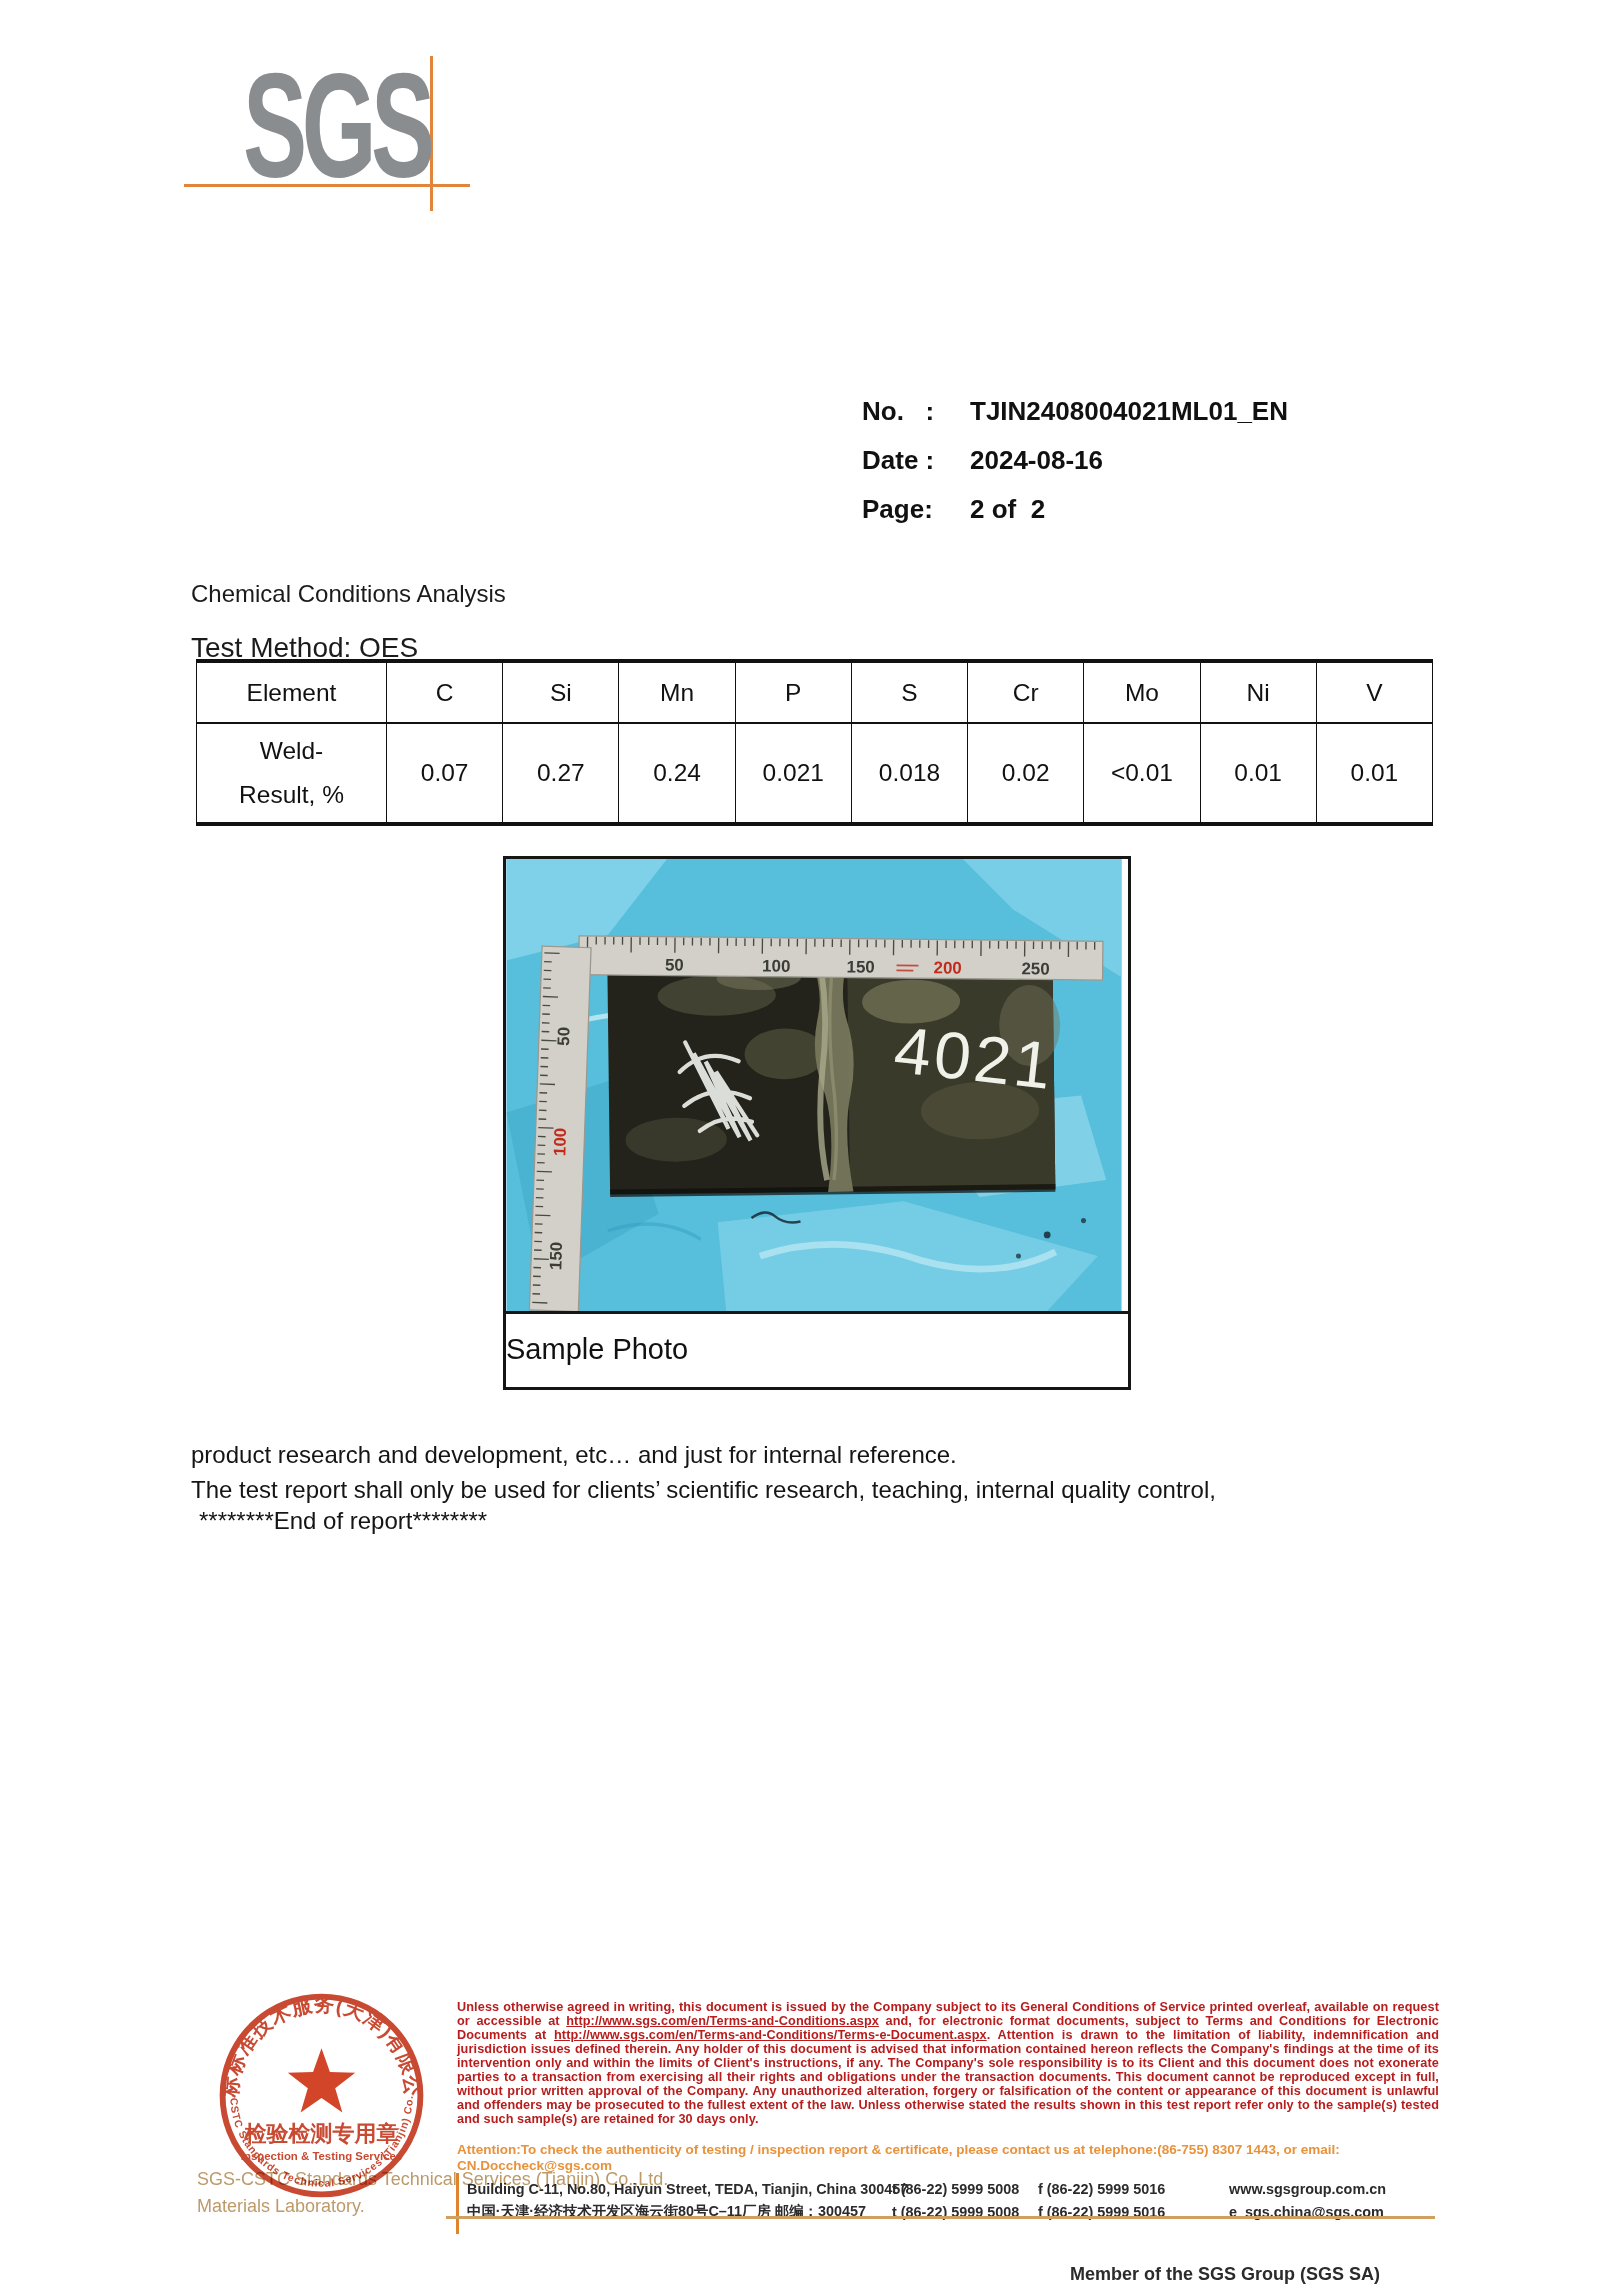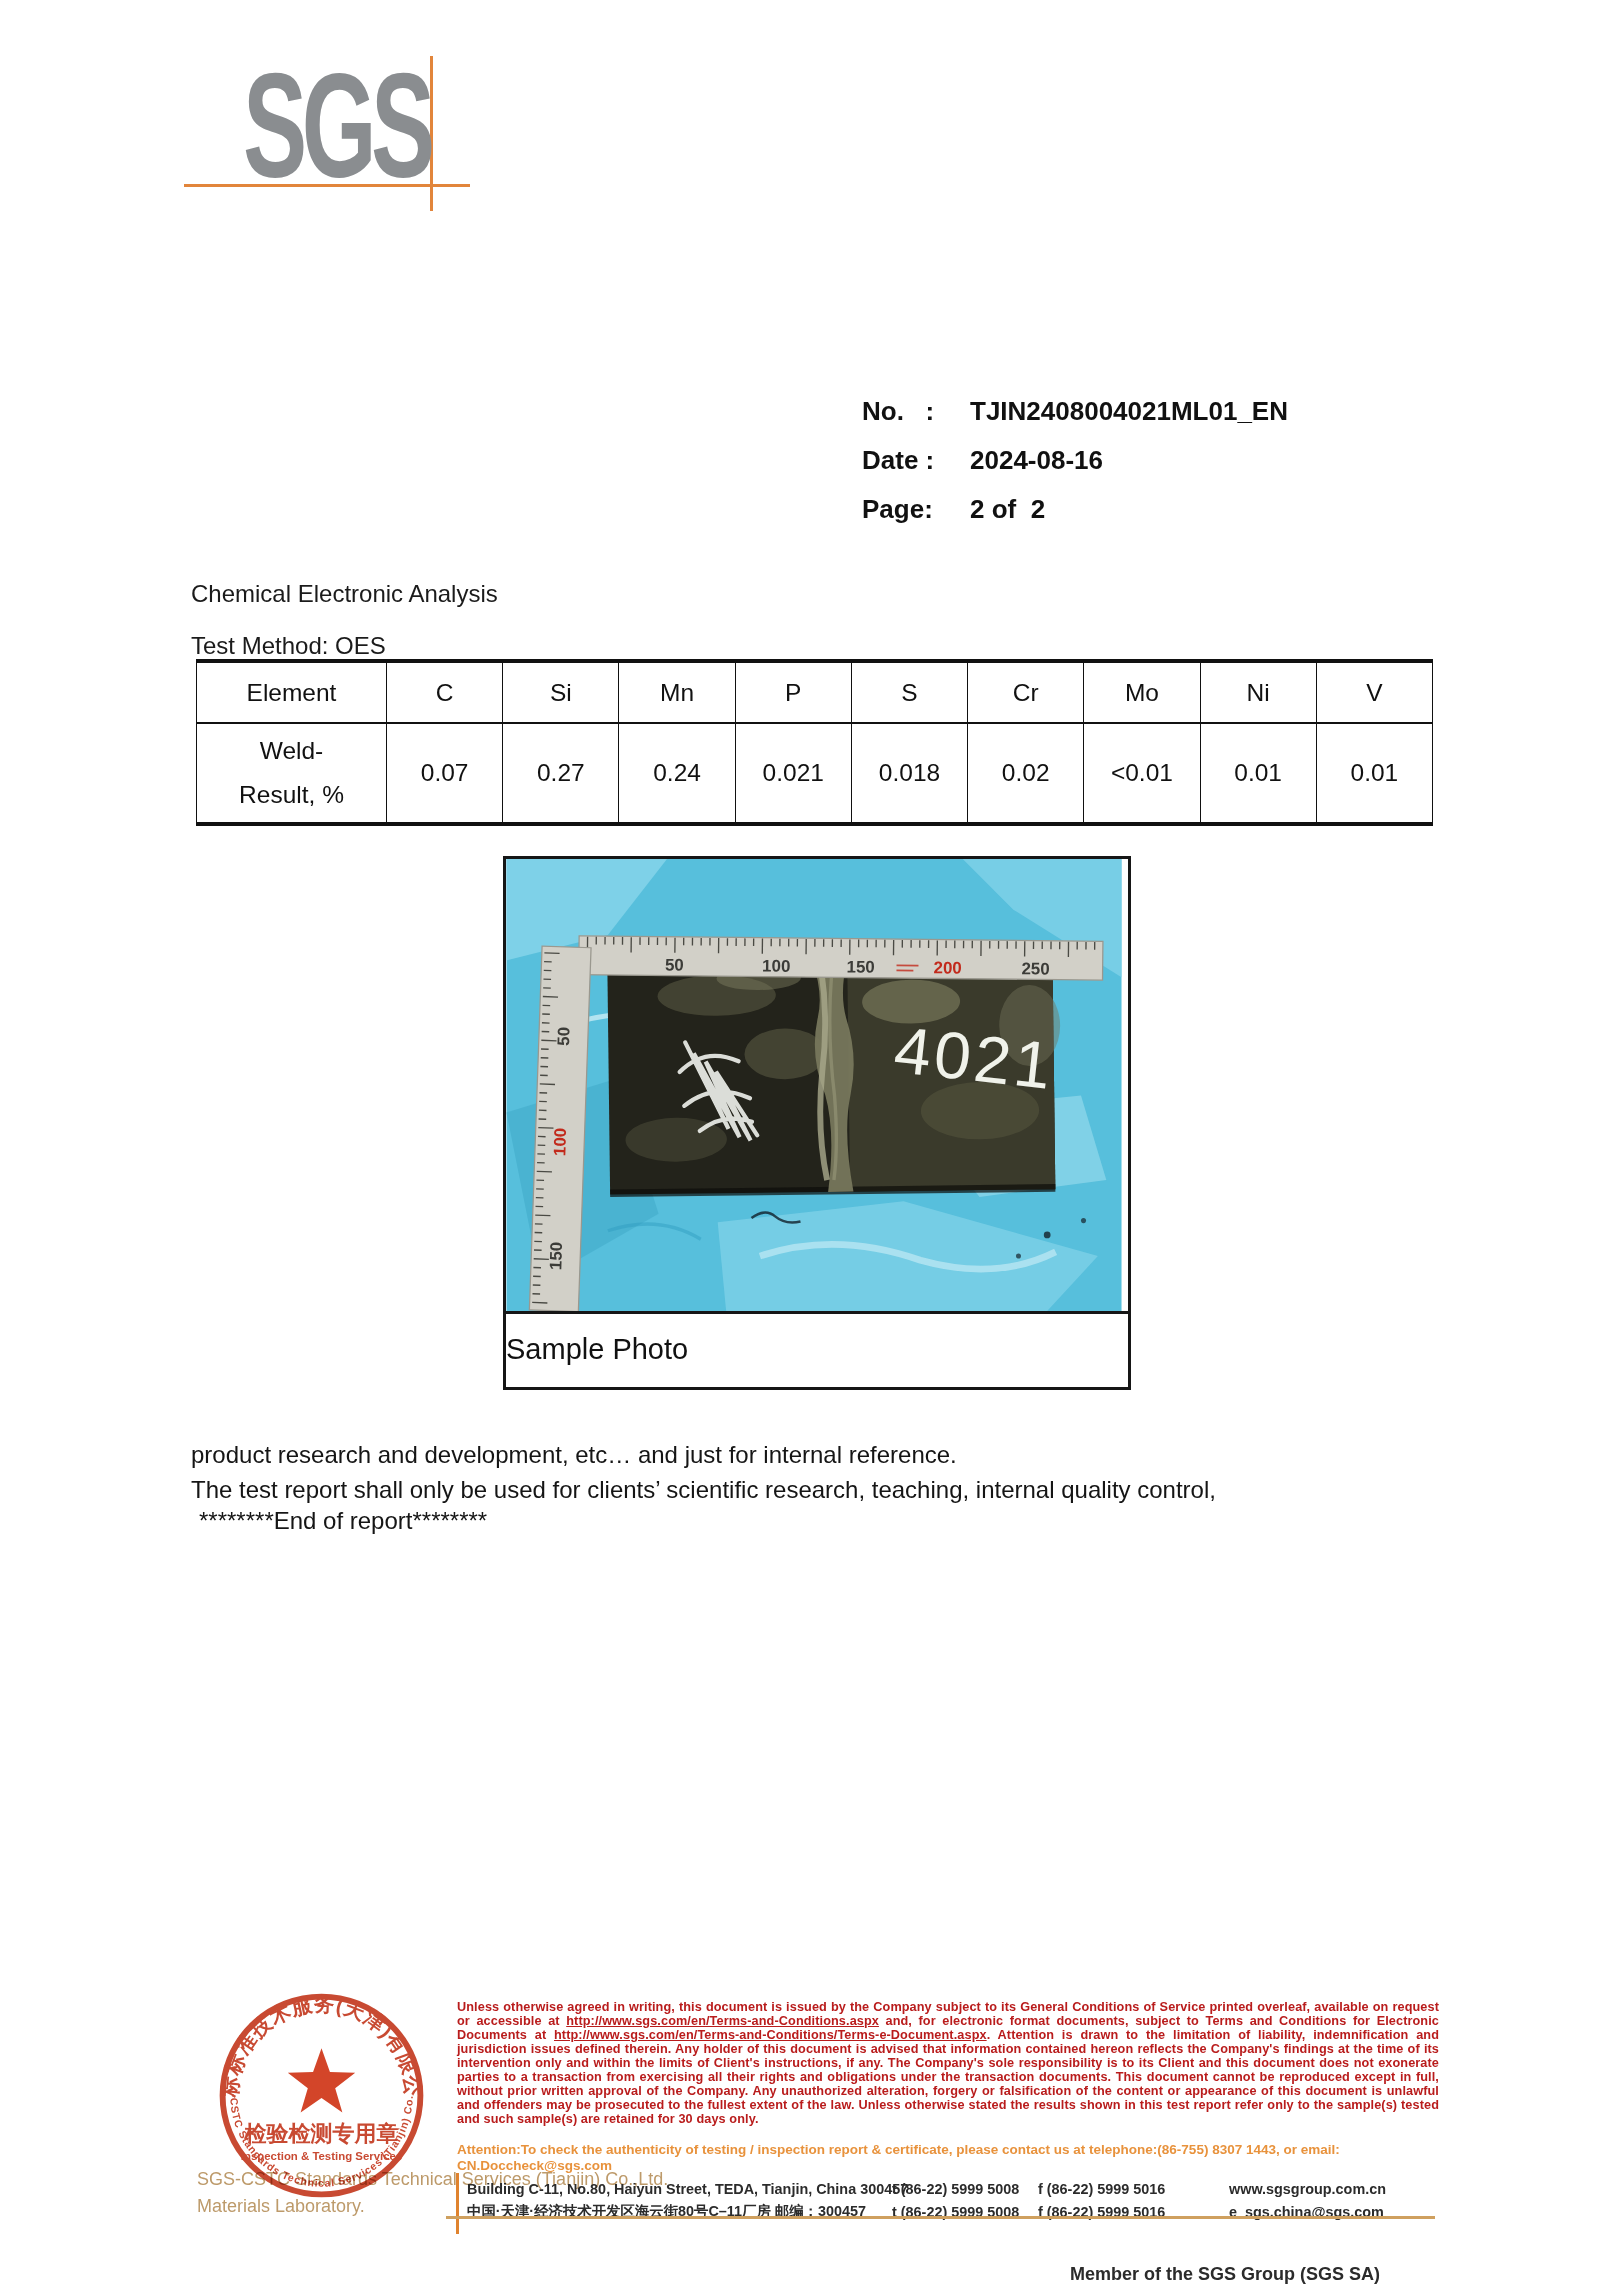--- a/index.html
+++ b/index.html
@@ -15,21 +15,21 @@
   
   .title{position:absolute;left:659px;top:348px;width:321px;text-align:center;
          font-size:47px;font-weight:bold;letter-spacing:0.8px;color:#111;}
   .meta{position:absolute;left:862px;top:396px;font-size:26px;font-weight:bold;color:#111;}
   .mrow{height:49px;display:flex;align-items:flex-start;}
   .mlab{display:inline-block;width:108px;white-space:pre;}
   .mval{white-space:pre;}
 
   
   .sec-h{position:absolute;left:191px;top:580px;font-size:24px;}
-  .sec-m{position:absolute;left:191px;top:632px;font-size:24px;}
+  .sec-m{position:absolute;left:191px;top:632px;font-size:28px;}
 
   
   .comp{position:absolute;left:196px;top:659px;width:1237px;border-collapse:collapse;table-layout:fixed;
         font-size:24.5px;color:#111;}
   .comp th,.comp td{border:1.7px solid #111;text-align:center;font-weight:normal;padding:0;}
   .comp thead tr{height:62px;}
   .comp tbody tr{height:101px;}
   .comp{border-top:4.2px solid #111;border-bottom:4.2px solid #111;}
   .comp thead th{border-bottom:2.5px solid #111;}
   .comp .lab div{line-height:44px;}
@@ -78,21 +78,21 @@
     <div class="mrow">
       <span class="mlab">Date :</span>
       <span class="mval">2024-08-16</span>
     </div>
     <div class="mrow">
       <span class="mlab">Page:</span>
       <span class="mval">2 of  2</span>
     </div>
   </div>
 
-  <div class="sec-h">Chemical Electronic Analysis</div>
+  <div class="sec-h">Chemical Conditions Analysis</div>
   <div class="sec-m">Test Method: OES</div>
 
   <table class="comp">
     <thead>
         <tr id="comp-head">
           <th>Element</th>
           <th>C</th>
           <th>Si</th>
           <th>Mn</th>
           <th>P</th>

